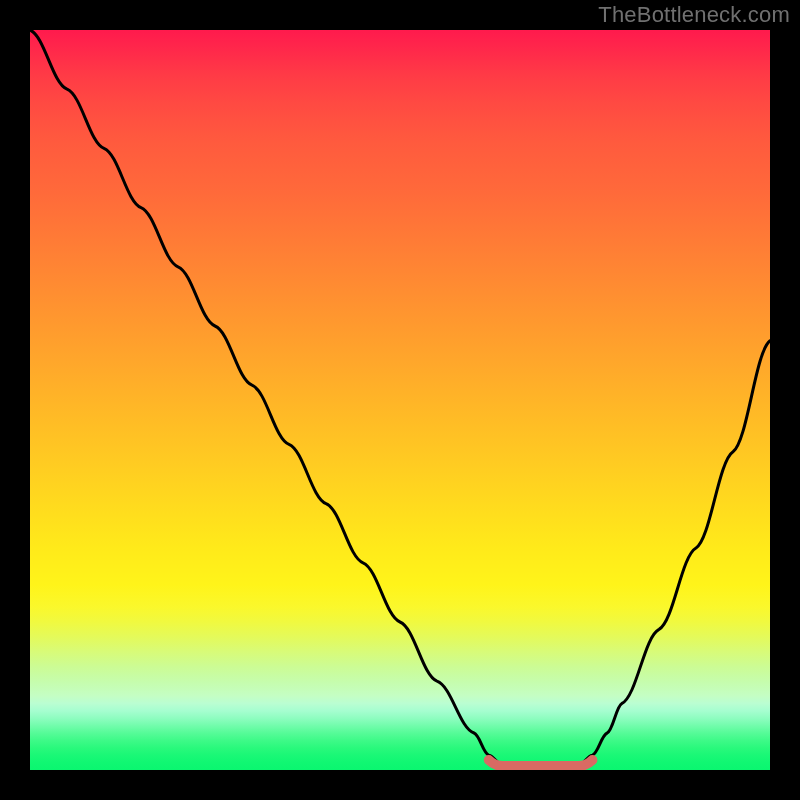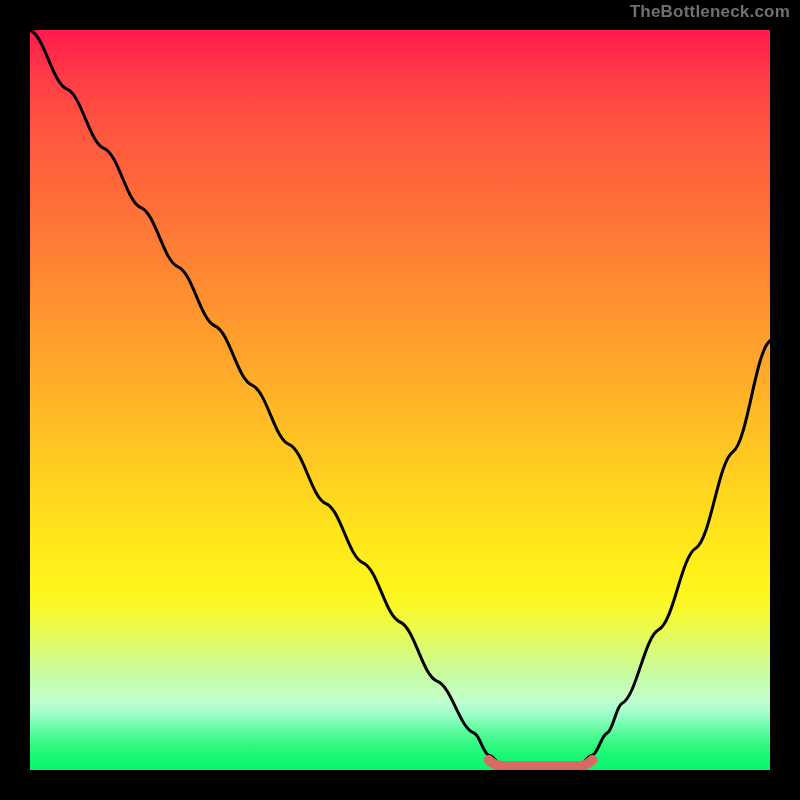--- a/index.html
+++ b/index.html
@@ -68,22 +68,22 @@
   .curve-svg {
     position: absolute;
     left: 0; top: 0;
     width: 740px; height: 740px;
   }
   .watermark {
     position: absolute;
     top: 2px;
     right: 10px;
     color: #707070;
-    font-size: 17px;
-    font-weight: 700;
+    font-size: 22px;
+    font-weight: 400;
     letter-spacing: 0.2px;
   }
 </style>
 </head>
 <body>
 
 <div class="frame">
   <div class="plot">
     <div class="gradient"></div>
     <svg id="curve" class="curve-svg" viewBox="0 0 740 740" preserveAspectRatio="none">

